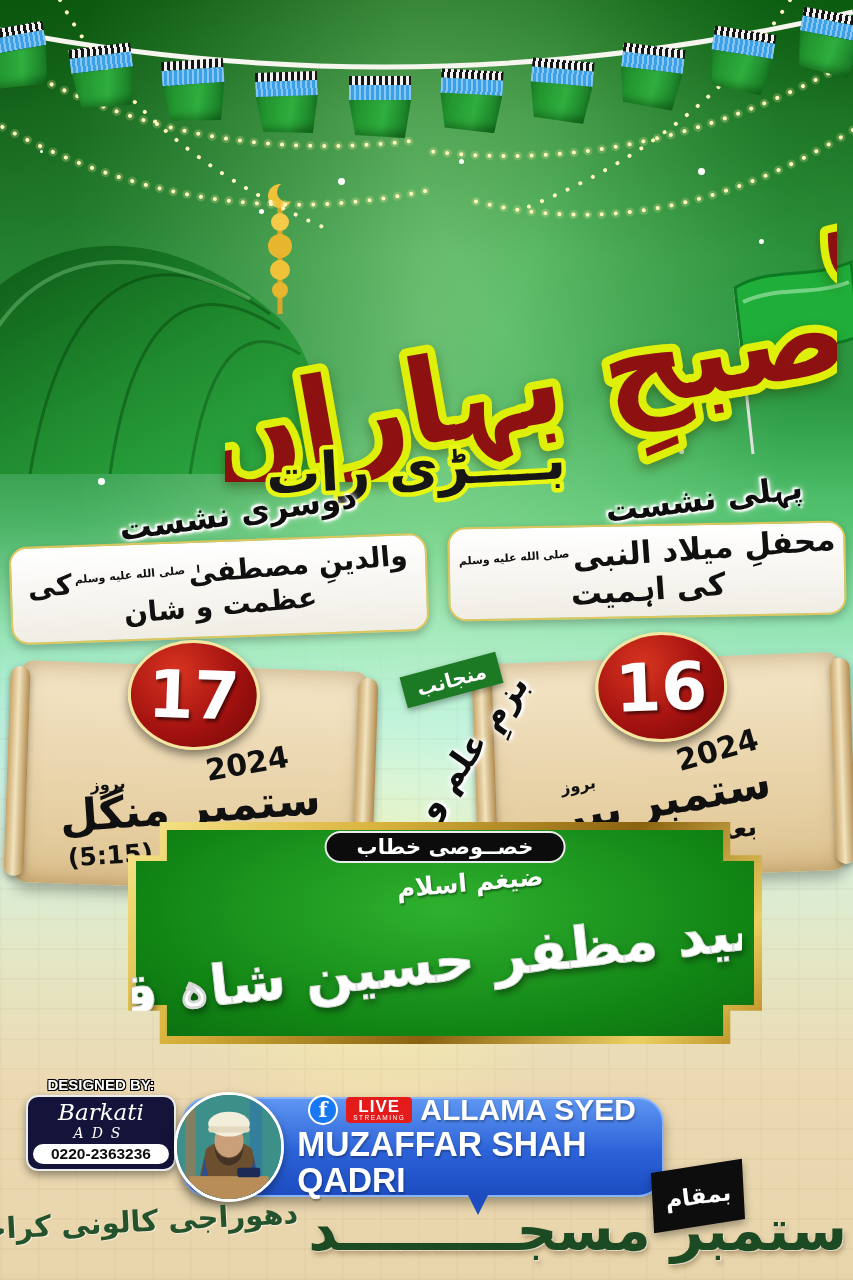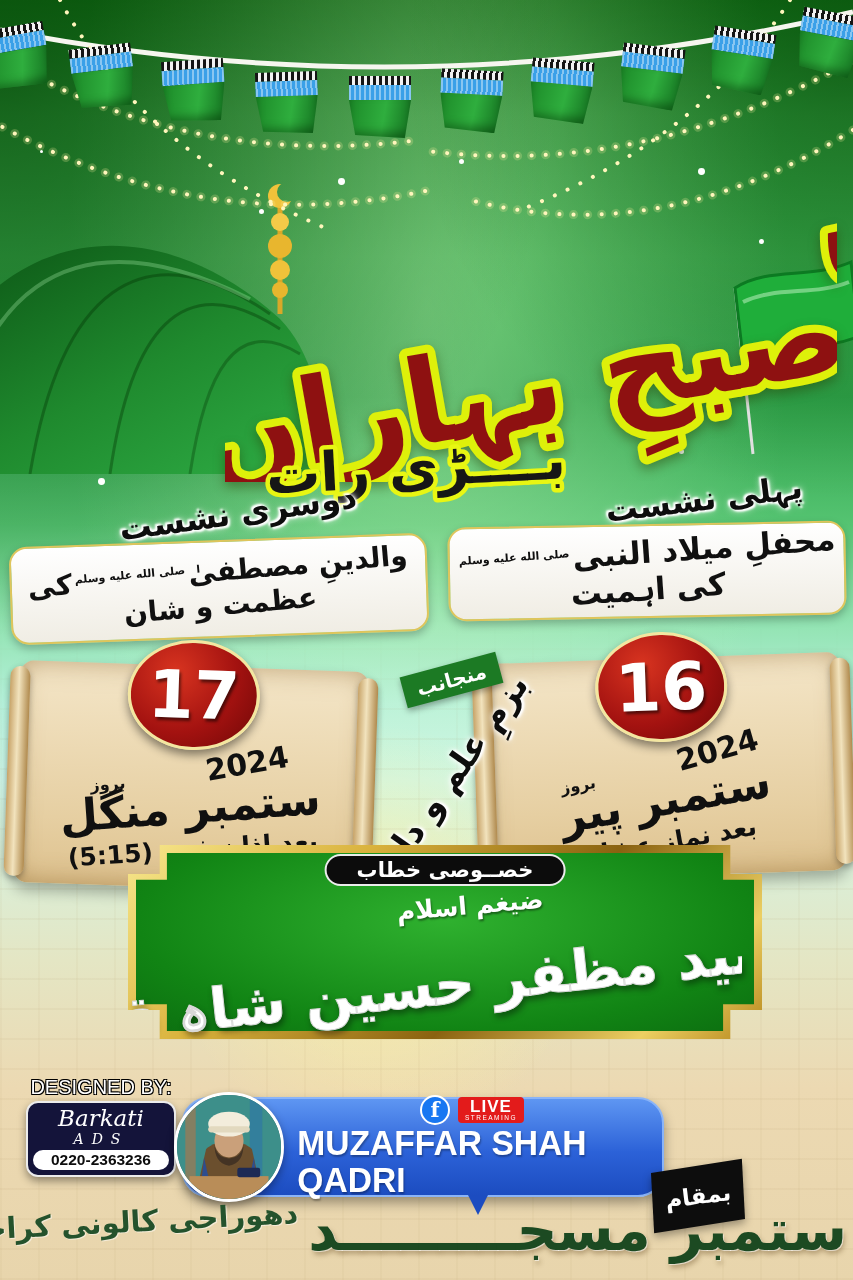--- a/index.html
+++ b/index.html
@@ -77,38 +77,38 @@
   .sc-time{font-size:25px; font-weight:bold; margin-top:4px;}
   
   .org-label{position:absolute; left:402px; top:664px; transform:rotate(-15deg); background:#1c7a24;
     color:#fff; font-size:20px; font-weight:bold; padding:4px 14px; direction:rtl;
     box-shadow:0 3px 6px rgba(0,0,0,.35);}
   .org-name{position:absolute; left:338px; top:700px; width:210px; height:175px;
     display:flex; align-items:center; justify-content:center;}
   .org-name span{transform:rotate(-55deg); white-space:nowrap; direction:rtl; font-size:34px; font-weight:bold;
     color:#0d0d0d; text-shadow:0 0 5px #fff,0 0 9px #fff,2px 2px 2px #fff;}
   
-  .banner-outer{position:absolute; left:128px; top:845px; width:634px; height:194px;
+  .banner-outer{position:absolute; left:128px; top:822px; width:634px; height:222px;
     background:linear-gradient(135deg,#f8e88e,#d9b23c 30%,#8a6210 60%,#eccf62 85%,#b5861c);
     clip-path:polygon(0% 15%,5% 15%,5% 0%,95% 0%,95% 15%,100% 15%,100% 85%,95% 85%,95% 100%,5% 100%,5% 85%,0% 85%);
     filter:drop-shadow(0 6px 10px rgba(0,0,0,.35));}
   .banner-inner{position:absolute; left:8px; top:8px; right:8px; bottom:8px;
     background:radial-gradient(ellipse at 50% 38%,#2fb12f,#118414 70%,#0c6e10);
     clip-path:polygon(0% 15%,5% 15%,5% 0%,95% 0%,95% 15%,100% 15%,100% 85%,95% 85%,95% 100%,5% 100%,5% 85%,0% 85%);}
   .khitab-pill{position:absolute; left:50%; transform:translateX(-50%); top:9px; background:#0c0c0c; color:#fff;
     font-size:21px; font-weight:bold; padding:2px 30px; border-radius:999px; border:2px solid #ececec;
     direction:rtl; white-space:nowrap;}
   .zaigham{position:absolute; left:54%; top:46px; transform:translateX(-50%) rotate(-5deg); color:#fff;
     font-size:25px; font-weight:bold; direction:rtl; text-shadow:1px 2px 2px rgba(0,0,0,.4); white-space:nowrap;}
   .name-svg{position:absolute; left:4px; top:52px; width:610px; height:155px;
     filter:drop-shadow(2px 4px 3px rgba(0,0,0,.4));}
   
   .designer{position:absolute; left:26px; top:1076px; width:150px; text-align:center;
     font-family:"Liberation Sans", sans-serif;}
-  .d-label{font-size:20px; font-weight:normal; color:#fff;
+  .d-label{font-size:15px; font-weight:bold; color:#fff;
     text-shadow:1px 1px 0 #000,-1px -1px 0 #000,1px -1px 0 #000,-1px 1px 0 #000;}
   .d-box{margin-top:2px; background:#14143a; border:2px solid #ececec; border-radius:12px; padding:4px 5px 5px;
     box-shadow:0 4px 8px rgba(0,0,0,.4);}
   .d-name{font-family:"DejaVu Serif", serif; font-style:italic; font-size:23px; color:#fff; line-height:1;}
   .d-sub{font-family:"DejaVu Serif", serif; font-style:italic; font-size:14px; letter-spacing:8px; color:#fff;
     margin:1px 0 3px 0;}
   .d-phone{background:#fff; border-radius:10px; font-size:15.5px; font-weight:bold; color:#0d0d0d; padding:1px 2px;}
   
   .live-banner{position:absolute; left:182px; top:1097px; width:482px; height:100px; border-radius:26px;
     background:linear-gradient(180deg,#5e96f2 0%,#2c62d8 55%,#1c4cc0 100%);
@@ -342,20 +342,21 @@
         <rect x="58" y="70" width="22" height="9" rx="2" fill="#1d2a55"></rect>
       </svg>
     </div>
     <div class="live-content">
       <div class="live-row">
         <span class="fb-icon"></span>
         <span class="live-badge">
           <span class="live-word">LIVE</span>
           <span class="streaming-word">STREAMING</span>
         </span>
+        <span class="live-line1">ALLAMA SYED</span>
       </div>
       <div class="live-line2">MUZAFFAR SHAH QADRI</div>
     </div>
   </div>
   <div class="live-tail"></div>
 
   <div class="venue-badge">
     <span>بمقام</span>
   </div>
   <div class="venue-line">

